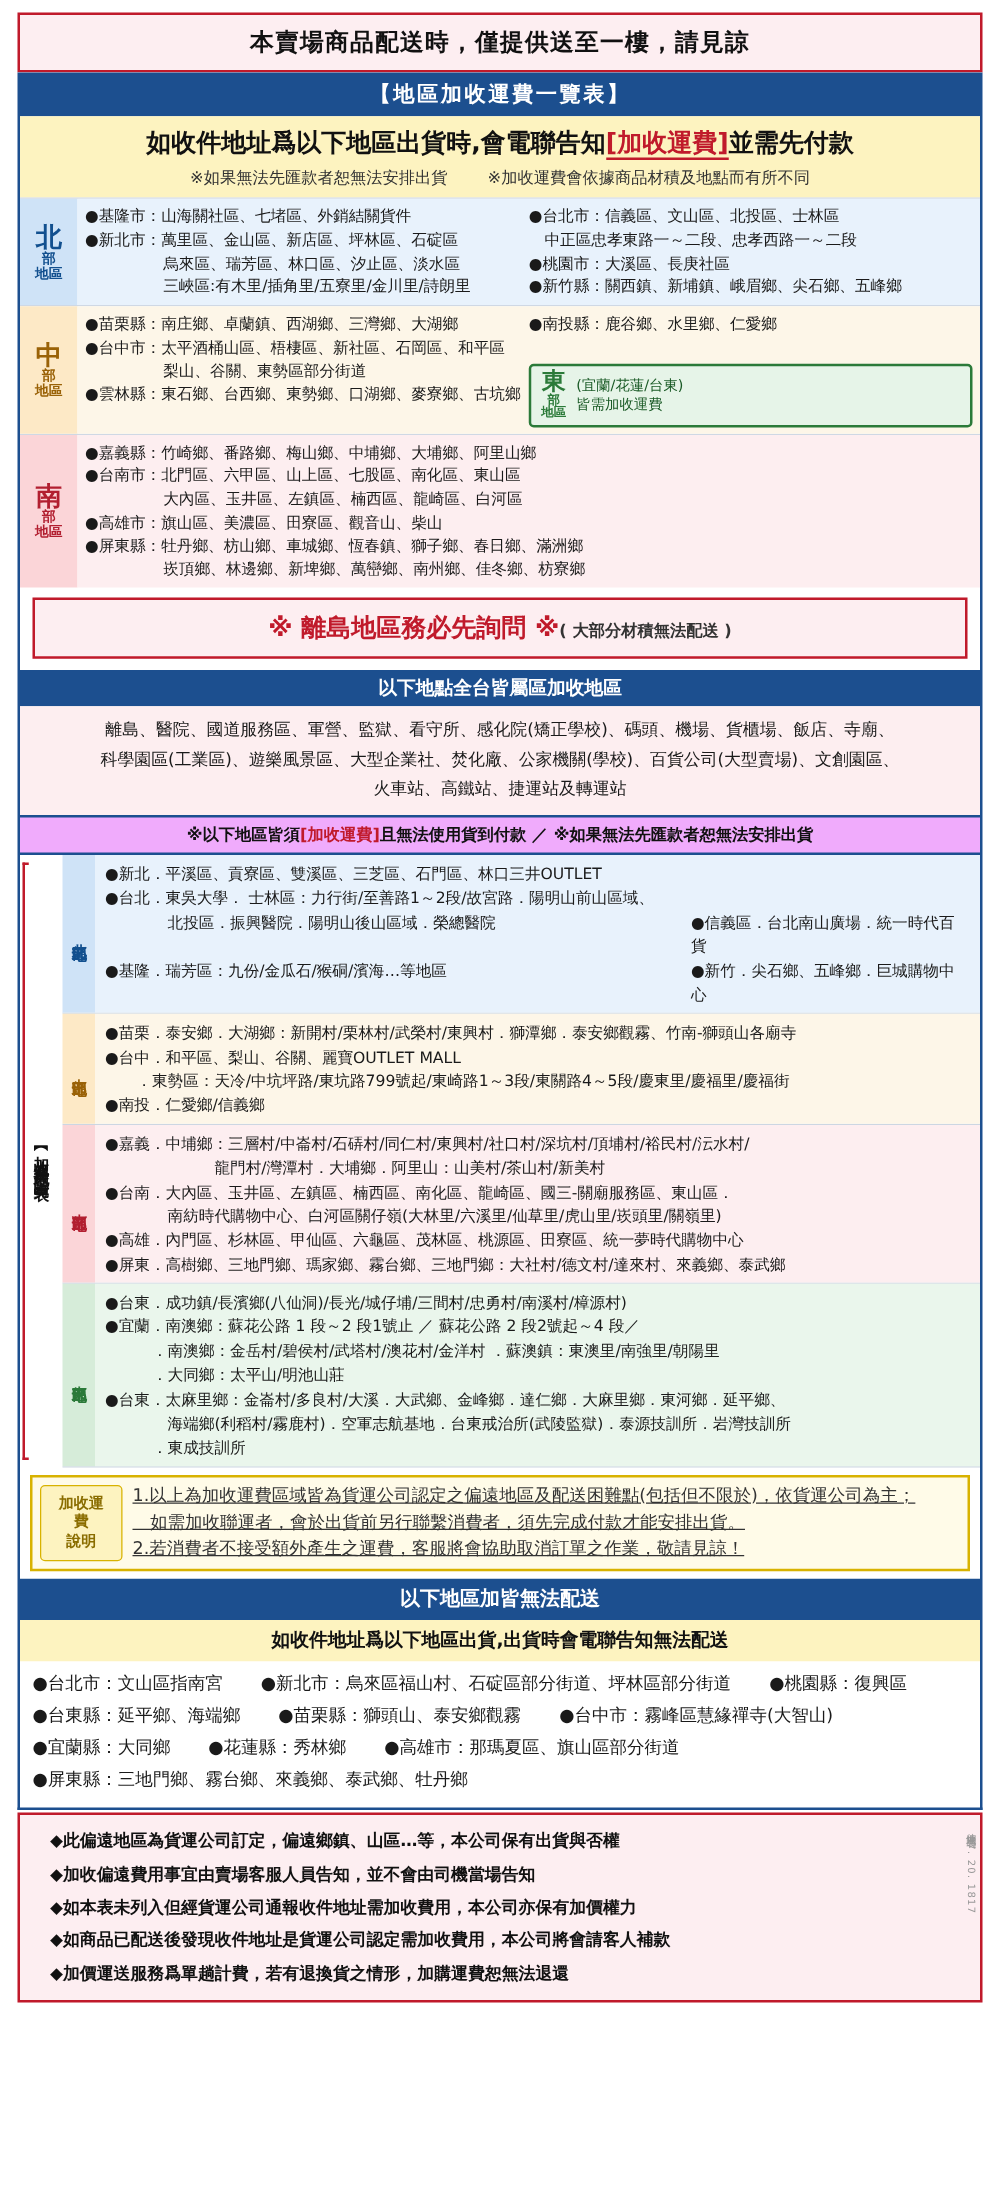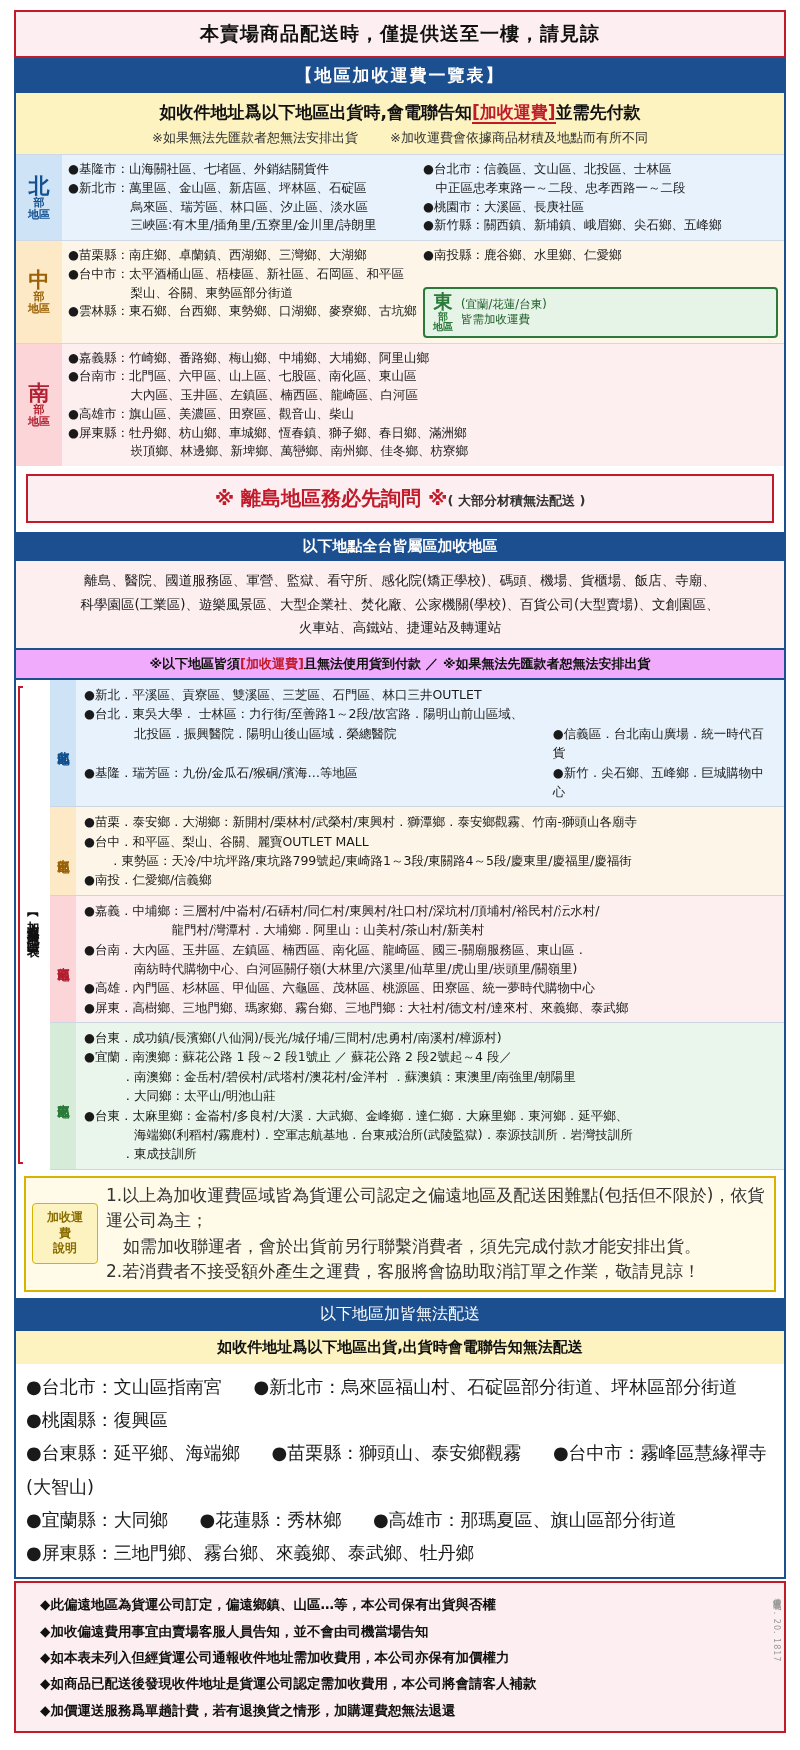--- a/index.html
+++ b/index.html
@@ -38,21 +38,21 @@
     font-weight: bold;
     padding: 6px 0;
     letter-spacing: 2px;
   }
   .yellow-band {
     background: #fdf3c0;
     text-align: center;
     padding: 8px 4px 4px 4px;
   }
   .yellow-band .l1 {
-    font-size: 17px;
+    font-size: 20px;
     font-weight: bold;
     color: #111;
   }
   .yellow-band .l1 .red-box {
     color: #c01a2b;
     border-bottom: 2px solid #c01a2b;
   }
   .yellow-band .l2 {
     font-size: 13px;
     color: #333;
@@ -224,40 +224,40 @@
     border: 1px solid #d8b200;
     border-radius: 4px;
     text-align: center;
     font-size: 12px;
     font-weight: bold;
     line-height: 1.3;
     padding: 6px 14px;
     color: #8a6d00;
     margin-right: 8px;
   }
-  .explain .etxt { font-size: 17px; line-height: 1.5; color: #333; }
+  .explain .etxt { font-size: 14px; line-height: 1.5; color: #333; text-decoration: underline; }
 
   
   .band-blue2 {
     background: #1c4f8f;
     color: #fff;
     text-align: center;
-    font-weight: normal;
+    font-weight: bold;
     font-size: 16px;
     padding: 6px 0;
   }
   .band-yellow2 {
     background: #fdf3c0;
     text-align: center;
     font-weight: bold;
     font-size: 15px;
     padding: 7px 0;
     color: #111;
   }
-  .nd-list { padding: 6px 10px 8px 10px; font-size: 18px; line-height: 1.85; }
+  .nd-list { padding: 6px 10px 8px 10px; font-size: 14px; line-height: 1.85; }
   .nd-list .row > span { margin-right: 26px; }
 
   
   .final {
     border: 2px solid #c01a2b;
     background: #fdeef1;
     padding: 8px 24px;
     position: relative;
     margin-top: 2px;
   }

